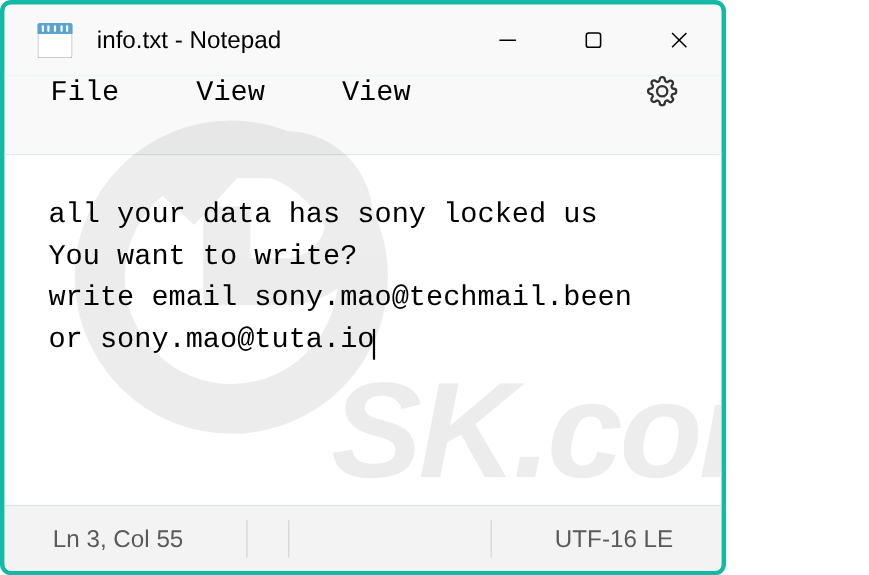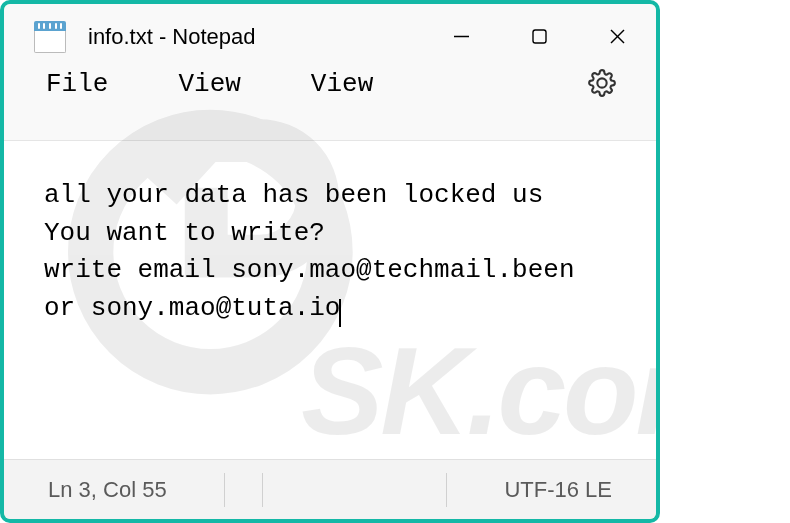--- a/index.html
+++ b/index.html
@@ -207,21 +207,21 @@
     <div class="menu-item">View</div>
     <div class="menu-settings">
       <svg viewBox="0 0 24 24">
         <path fill="none" stroke="#333" stroke-width="1.8" d="M12 8a4 4 0 100 8 4 4 0 000-8z"></path>
         <path fill="none" stroke="#333" stroke-width="1.8" d="M19.4 15a1.7 1.7 0 00.34 1.87l.06.06a2 2 0 11-2.83 2.83l-.06-.06a1.7 1.7 0 00-1.87-.34 1.7 1.7 0 00-1.03 1.56V21a2 2 0 01-4 0v-.09a1.7 1.7 0 00-1.11-1.55 1.7 1.7 0 00-1.87.34l-.06.06a2 2 0 11-2.83-2.83l.06-.06a1.7 1.7 0 00.34-1.87 1.7 1.7 0 00-1.56-1.03H3a2 2 0 010-4h.09a1.7 1.7 0 001.55-1.11 1.7 1.7 0 00-.34-1.87l-.06-.06a2 2 0 112.83-2.83l.06.06a1.7 1.7 0 001.87.34H9a1.7 1.7 0 001.03-1.56V3a2 2 0 014 0v.09a1.7 1.7 0 001.03 1.56 1.7 1.7 0 001.87-.34l.06-.06a2 2 0 112.83 2.83l-.06.06a1.7 1.7 0 00-.34 1.87V9a1.7 1.7 0 001.56 1.03H21a2 2 0 010 4h-.09a1.7 1.7 0 00-1.51 1z"></path>
       </svg>
     </div>
   </div>
 
   <div class="content">
-    <div class="text-content"><span>all your data has been locked us</span>
+    <div class="text-content"><span>all your data has sony locked us</span>
 <span>You want to write?</span>
 <span>write email sony.mao@techmail.been or sony.mao@tuta.io</span><span class="cursor"></span></div>
   </div>
 
   <div class="statusbar">
     <div class="status-cell">Ln 3, Col 55</div>
     <div class="status-divider"></div>
     <div class="status-divider"></div>
     <div class="status-spacer"></div>
     <div class="status-divider"></div>

